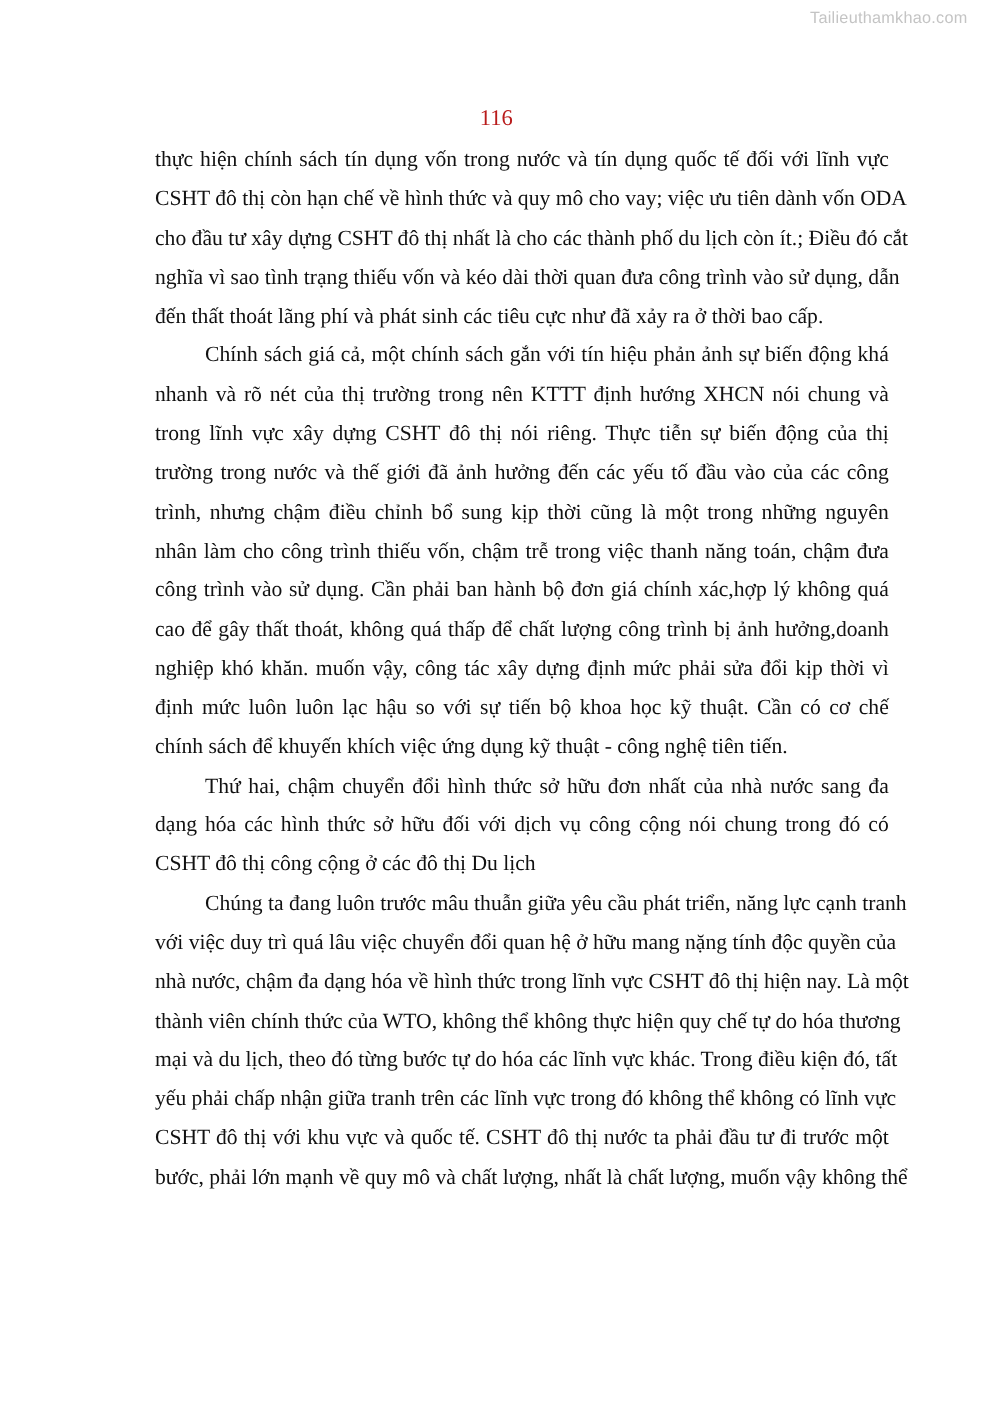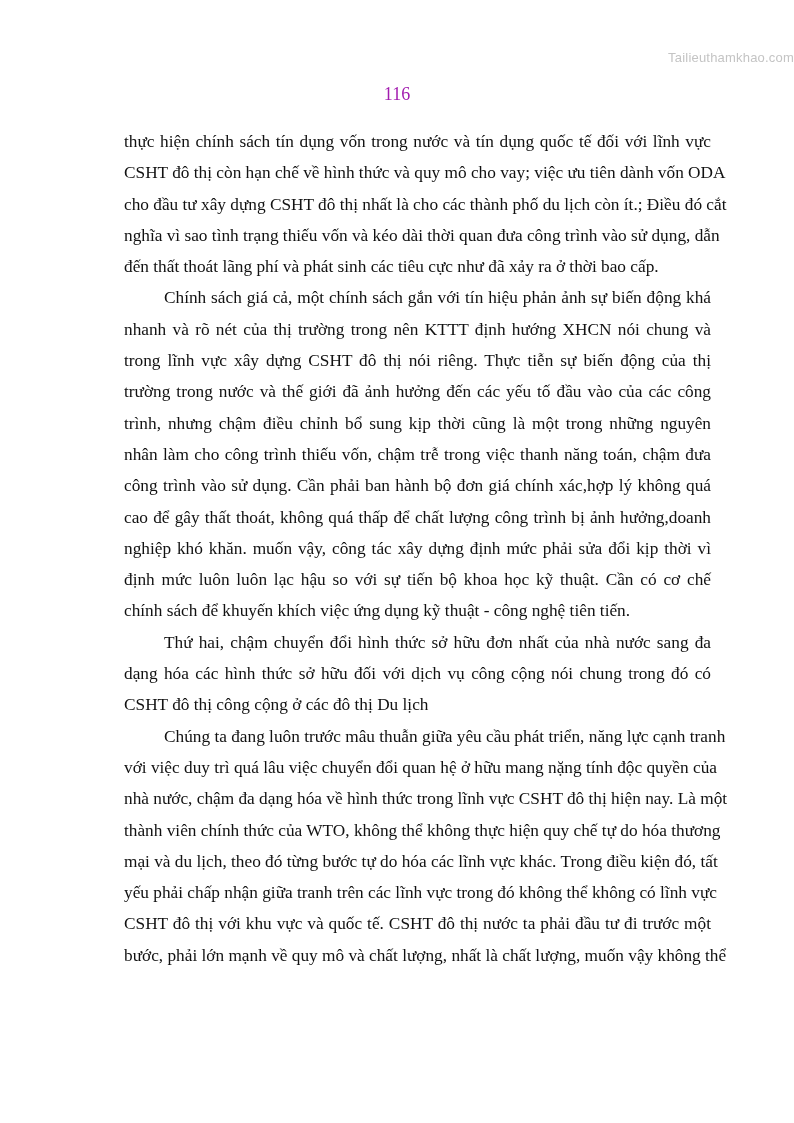--- a/index.html
+++ b/index.html
@@ -1,27 +1,27 @@
 <!DOCTYPE html>
 <html><head>
 <meta charset="utf-8">
 <style>
   html, body { margin: 0; padding: 0; background: #ffffff; }
   body { width: 794px; height: 1123px; position: relative; overflow: hidden; }
   .watermark {
-    position: absolute; top: 6px; right: 0;
+    position: absolute; top: 6px; right: 20px;
     font-family: "Liberation Sans", sans-serif; font-size: 13px;
-    color: #c4c4c4; letter-spacing: 0.2px; margin-top: 44px;
+    color: #c4c4c4; letter-spacing: 0.2px;
   }
   .page-number {
     position: absolute; top: 84px; left: 0; width: 794px; text-align: center;
-    font-family: "Liberation Serif", serif; font-size: 18px; color: #a21caf;
+    font-family: "Liberation Serif", serif; font-size: 18px; color: #b91c1c;
   }
   .content {
-    position: absolute; top: 126px; left: 124px; width: 587px;
+    position: absolute; top: 112px; left: 124px; width: 587px;
     font-family: "Liberation Serif", serif; font-size: 17.3px; color: #111;
     line-height: 31.3px;
   }
   .line {
     display: block; white-space: nowrap; text-align: justify;
     text-align-last: justify; height: 31.3px;
   }
   .line.last { text-align-last: left; }
   .line.indent { padding-left: 40px; }
   .line.italic { }

